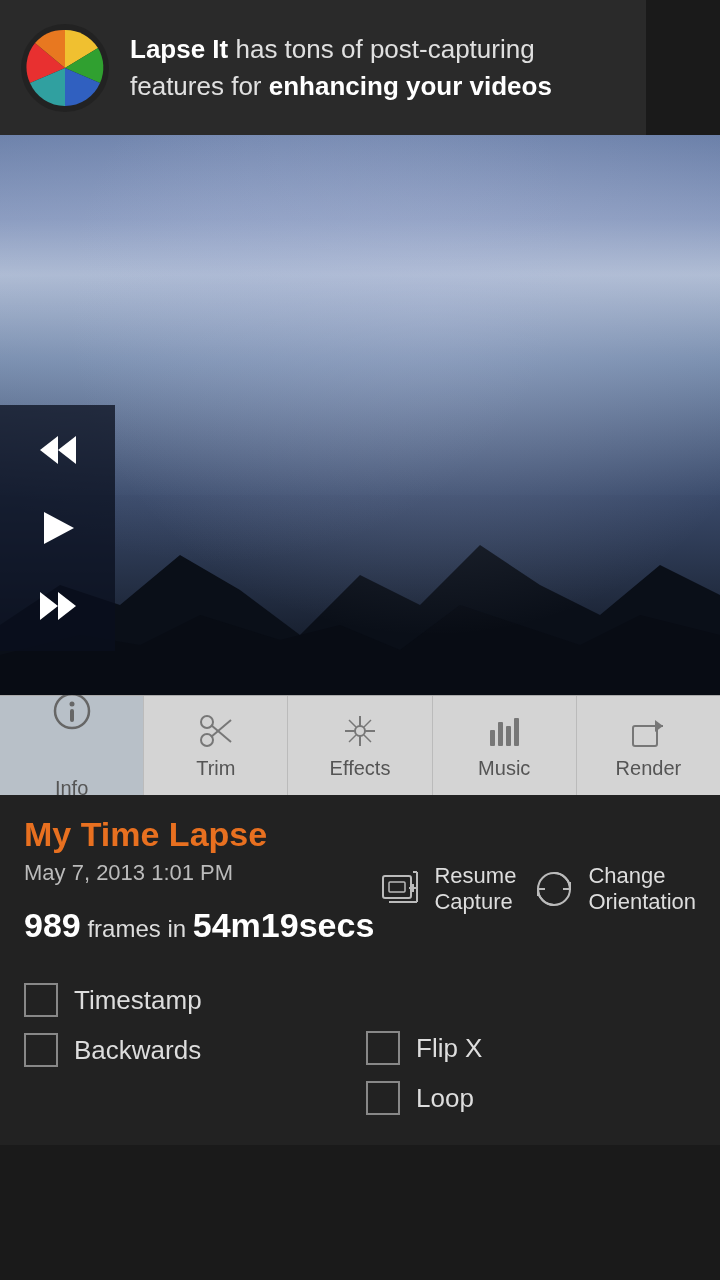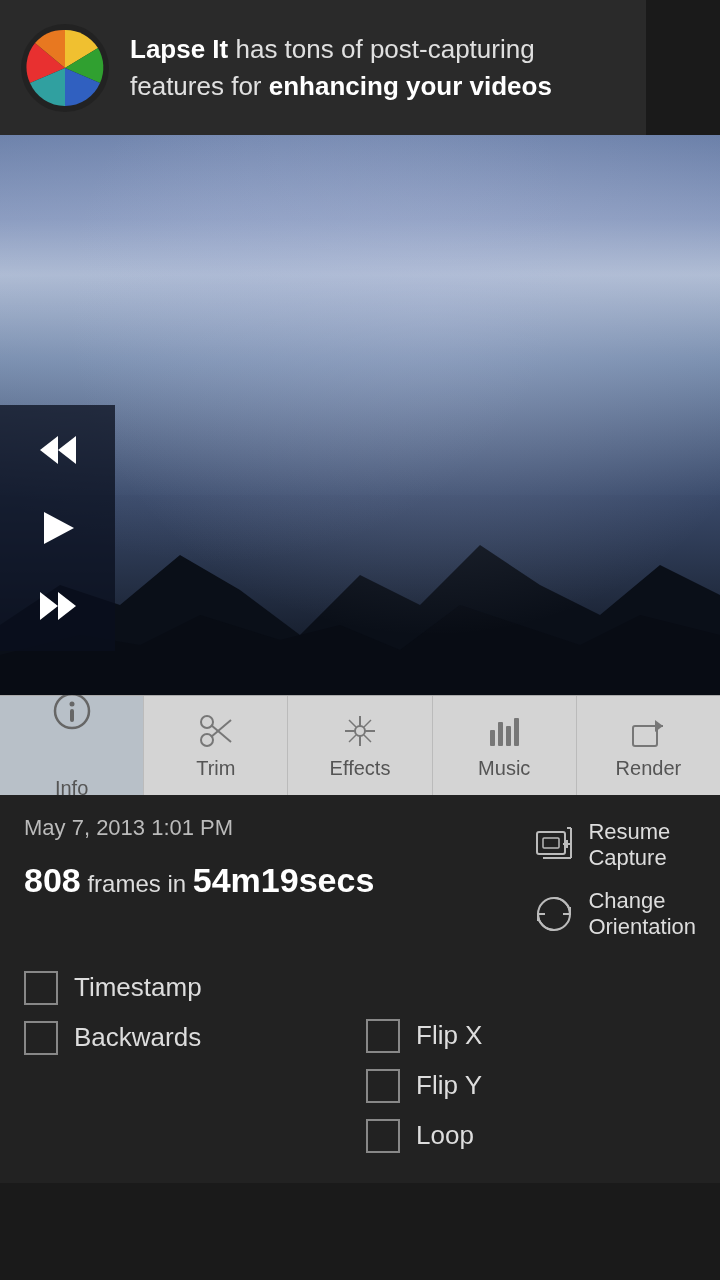--- a/index.html
+++ b/index.html
@@ -154,24 +154,25 @@
       font-weight: bold;
       color: #fff;
     }
     #storage-info {
       font-size: 22px;
       color: #aaa;
     }
 
     #info-right {
       display: flex;
-      flex-direction: column;
+      flex-direction: row;
       gap: 16px;
-      align-items: flex-start;
+      align-items: center;
       padding-top: 4px;
+      margin-top: 44px;
     }
     .action-btn {
       display: flex;
       align-items: center;
       gap: 12px;
       cursor: pointer;
     }
     .action-icon {
       width: 44px;
       height: 44px;
@@ -358,23 +359,24 @@
         <line x1="34" y1="14" x2="14" y2="14" stroke="#777" stroke-width="2"></line>
       </svg>
     </div>
     <span class="tab-label">Render</span>
   </div>
 </div>
 
 <div id="info-panel">
   <div id="info-main-row">
     <div id="info-left">
+      <div id="project-name">My Time Lapse</div>
       <div id="project-date">May 7, 2013 1:01 PM</div>
       <div id="frames-info">
-        <span class="num">808</span>
+        <span class="num">989</span>
         <span> frames in </span>
         <span class="num">54m19secs</span>
       </div>
     </div>
 
     <div id="info-right">
       <div class="action-btn">
         <div class="action-icon">
           <svg width="42" height="42" viewBox="0 0 42 42">
             <rect x="4" y="8" width="28" height="22" rx="2" stroke="#bbb" stroke-width="2" fill="none"></rect>
@@ -418,20 +420,16 @@
     </div>
   </div>
 
   <div id="checkboxes-right">
     <div class="checkbox-item">
       <div class="chk-box"></div>
       <span class="chk-label">Flip X</span>
     </div>
     <div class="checkbox-item">
       <div class="chk-box"></div>
-      <span class="chk-label">Flip Y</span>
-    </div>
-    <div class="checkbox-item">
-      <div class="chk-box"></div>
       <span class="chk-label">Loop</span>
     </div>
   </div>
 </div>
 
 </body></html>

